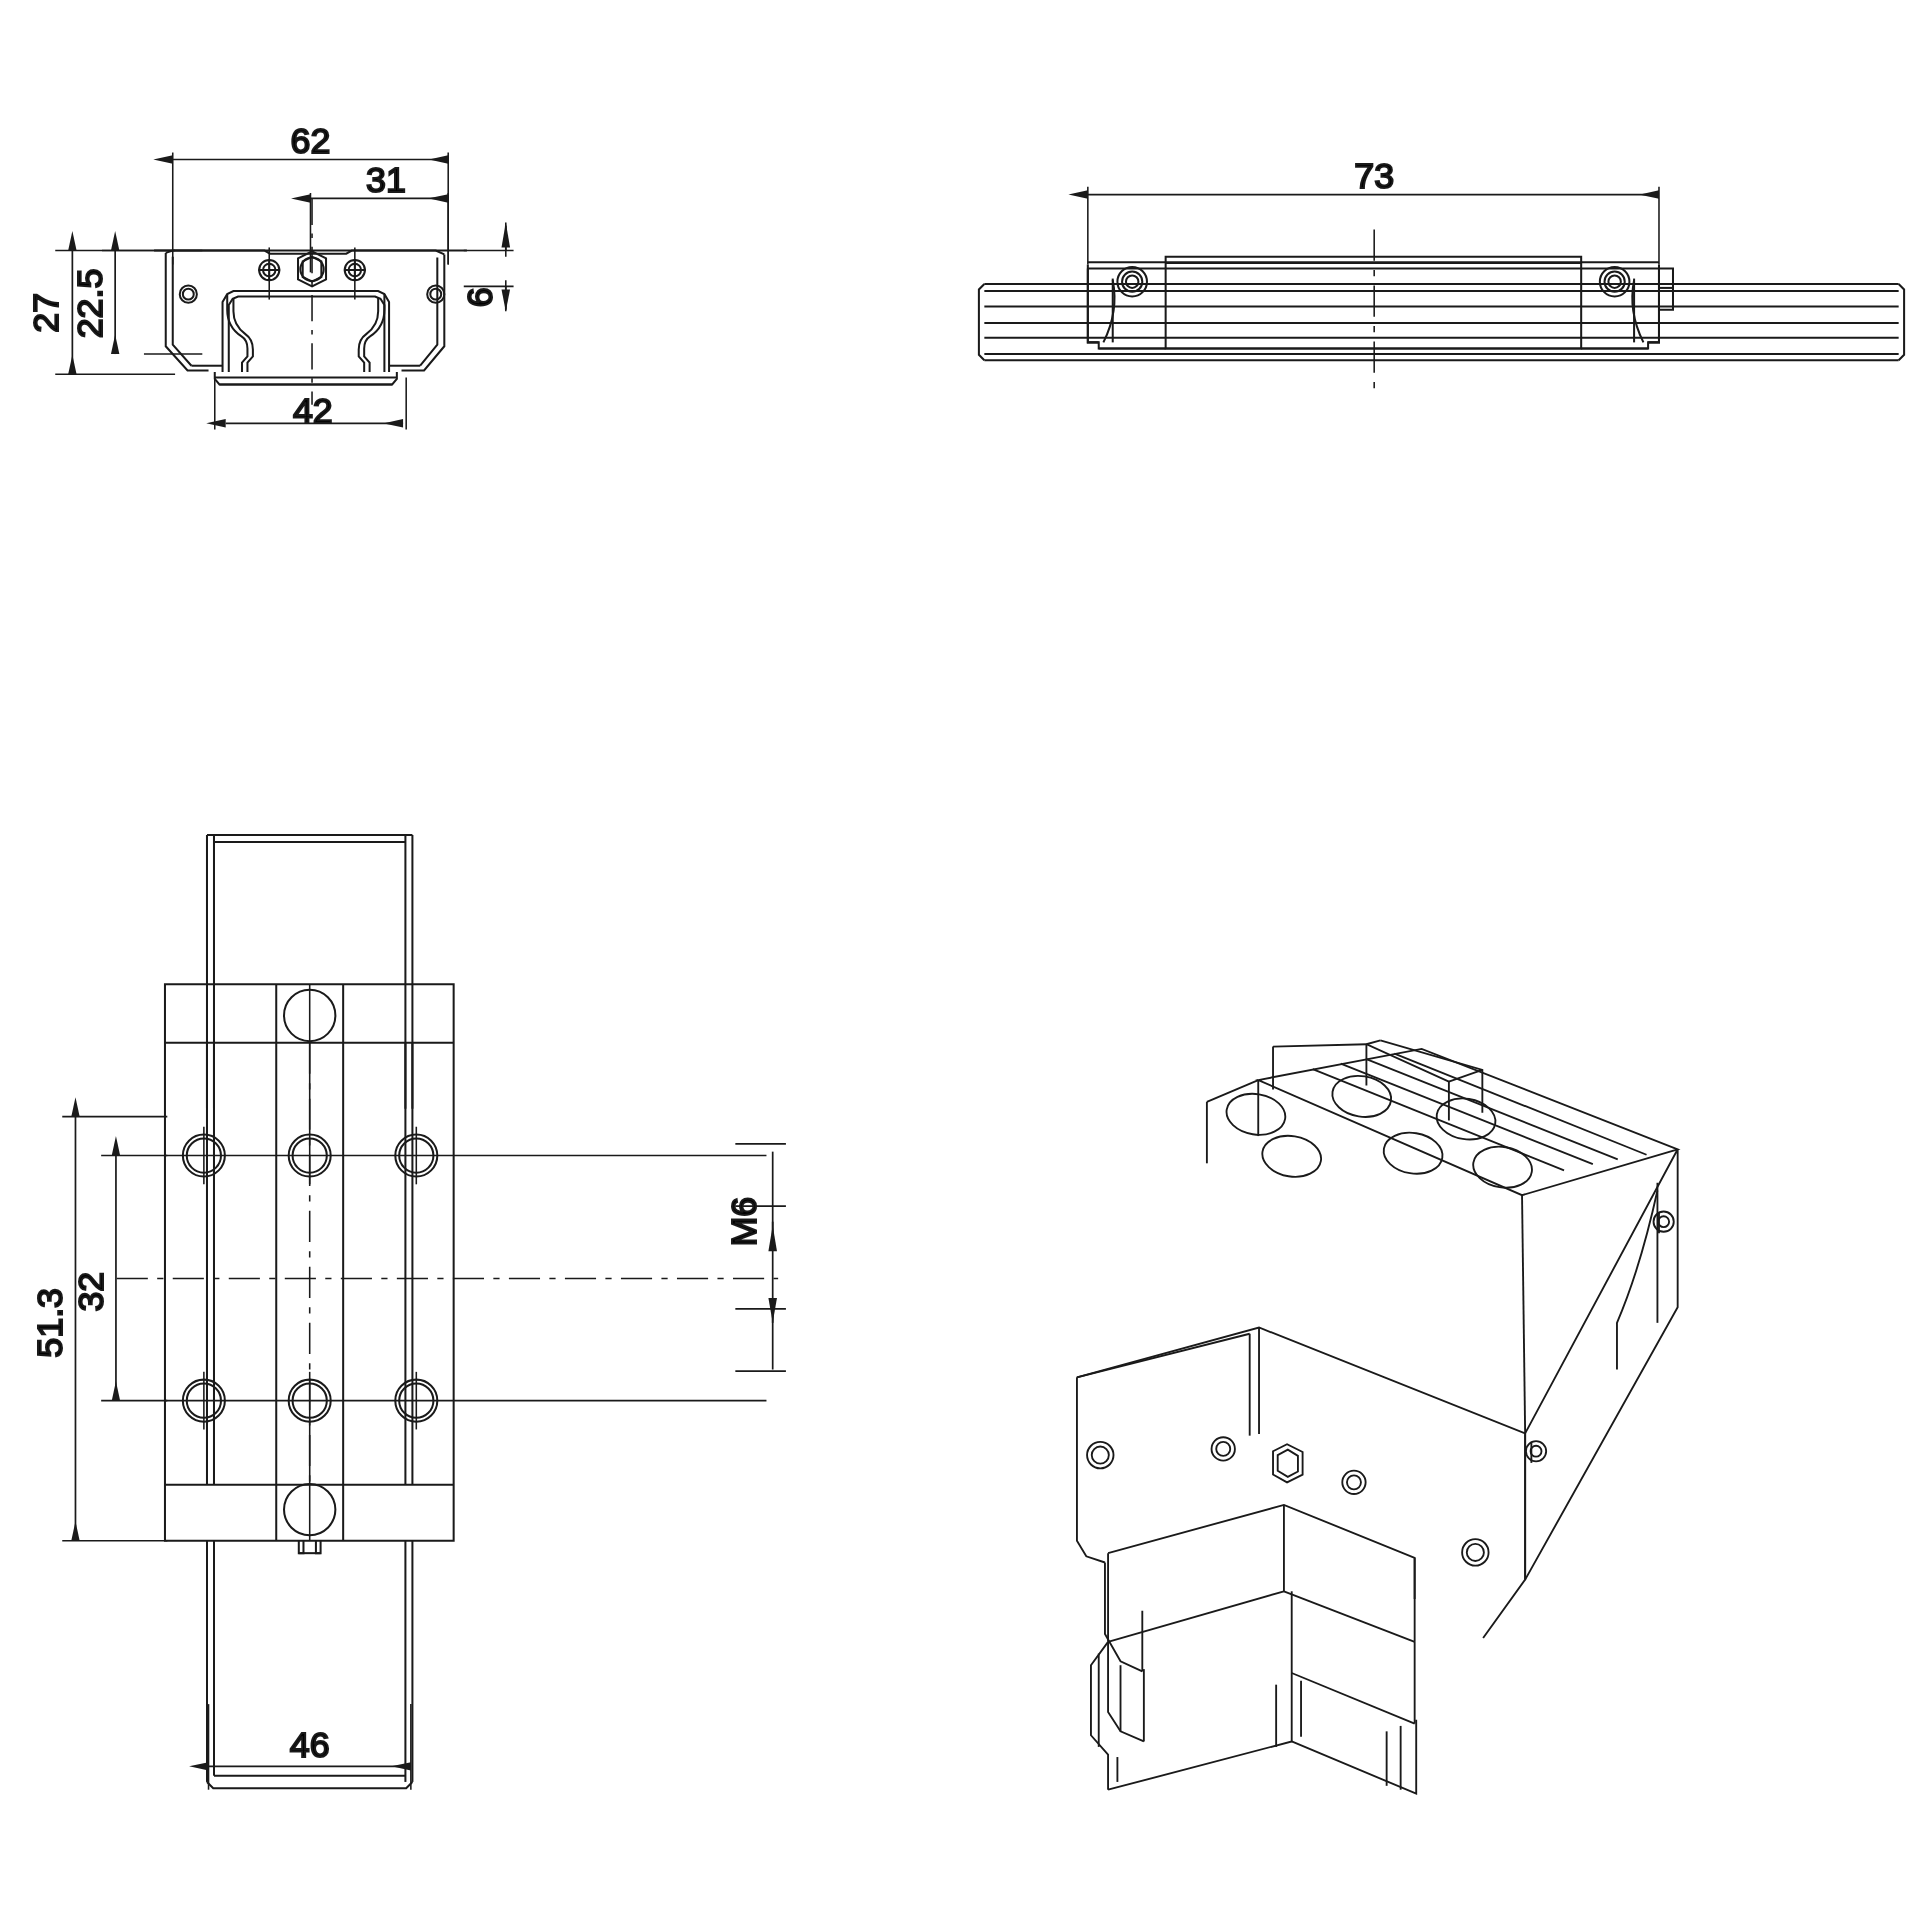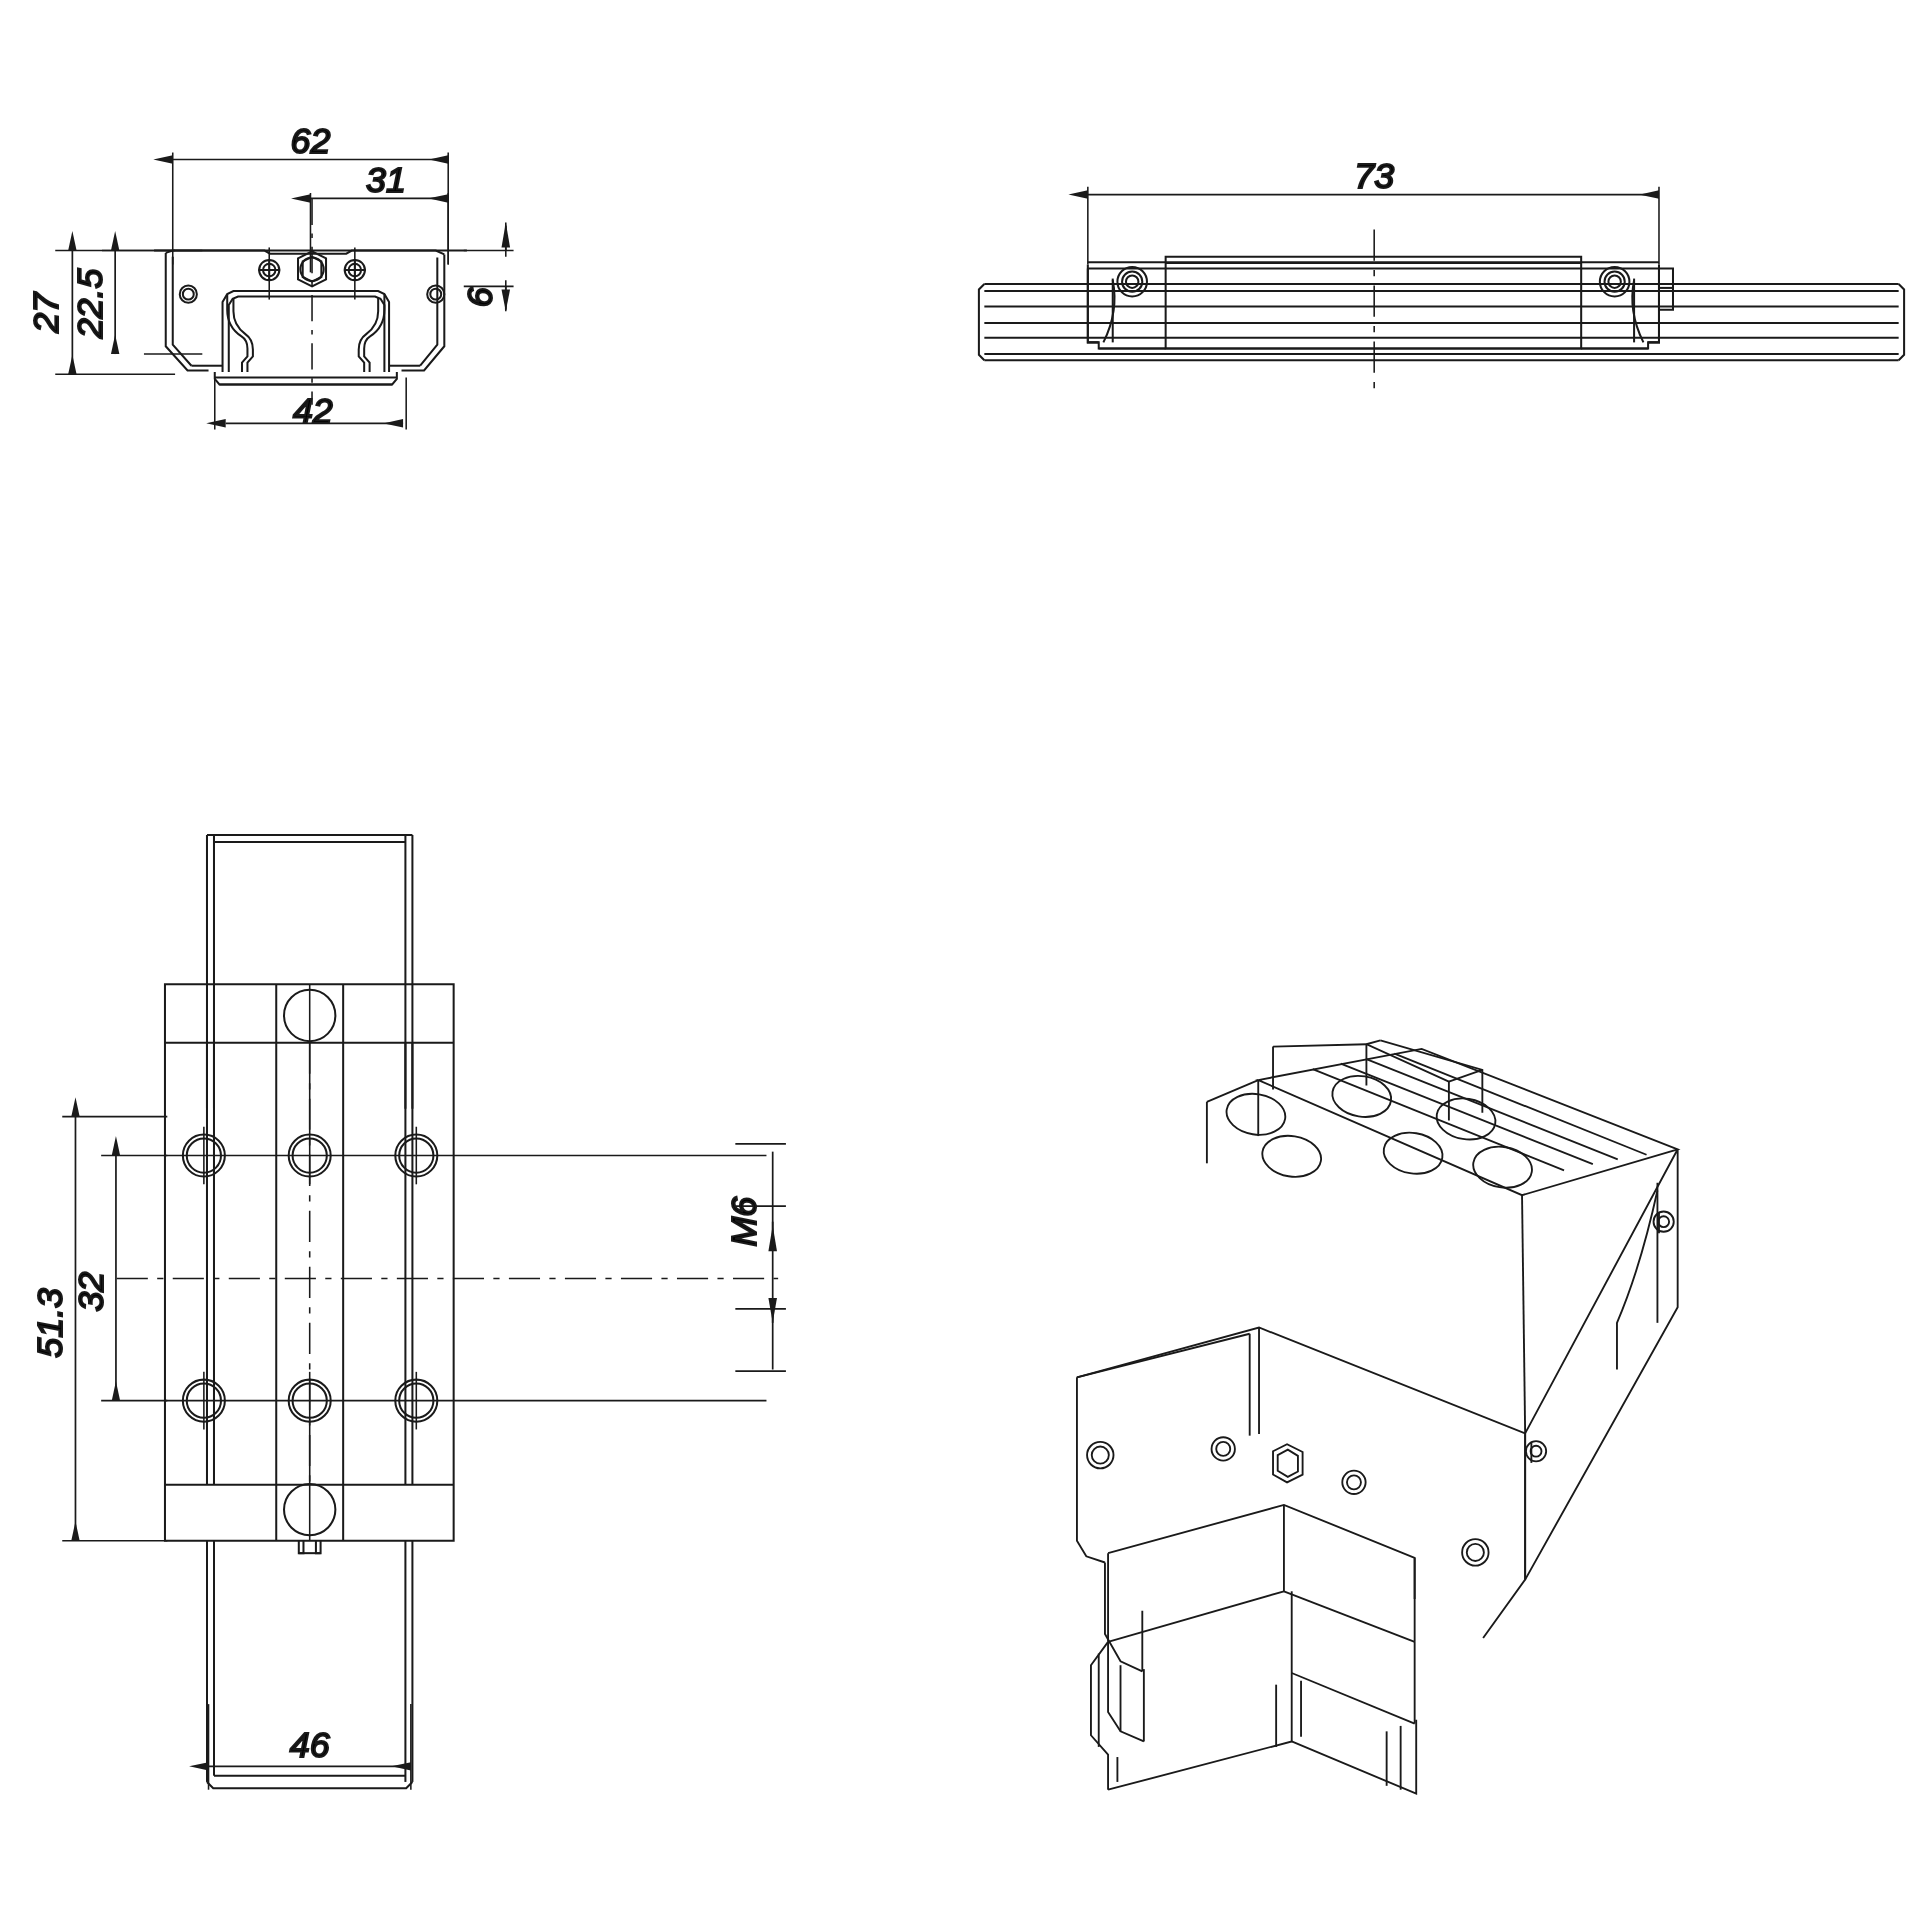--- a/index.html
+++ b/index.html
@@ -1,18 +1,18 @@
 <!DOCTYPE html>
 <html style="font-size:12.5px"><head>
 <meta charset="utf-8">
 <style>
   html,body{margin:0;padding:0;background:#ffffff;}
   body{width:1929px;height:1929px;position:relative;overflow:hidden;
        font-family:"Liberation Sans",sans-serif;}
-  #sheet{position:absolute;inset:0;font-style:italic;}
+  #sheet{position:absolute;inset:0;}
   svg{display:block;}
   .dimtext{font-family:"Liberation Sans",sans-serif;fill:#000;}
 </style>
 </head>
 <body>
 
 <div id="sheet">
 <svg width="1929" height="1929" viewBox="0 0 2479 2479" xmlns="http://www.w3.org/2000/svg">
 
   <defs>

